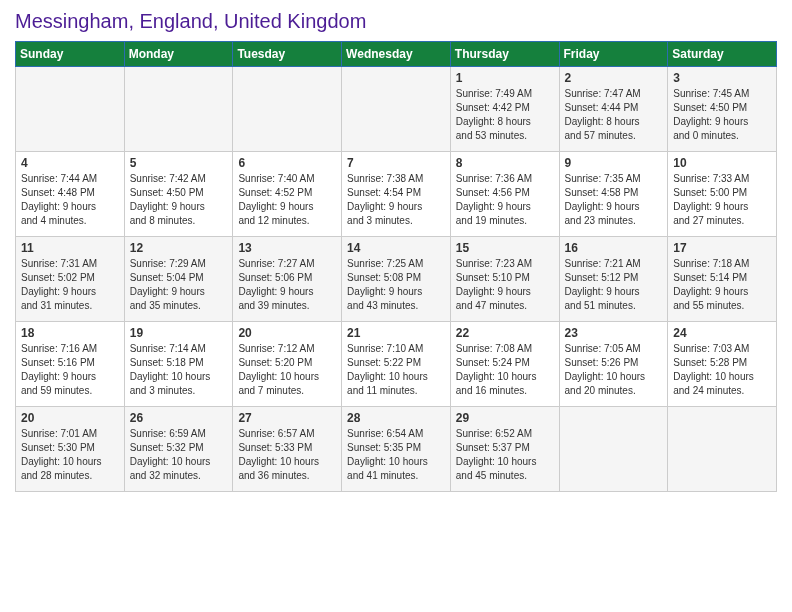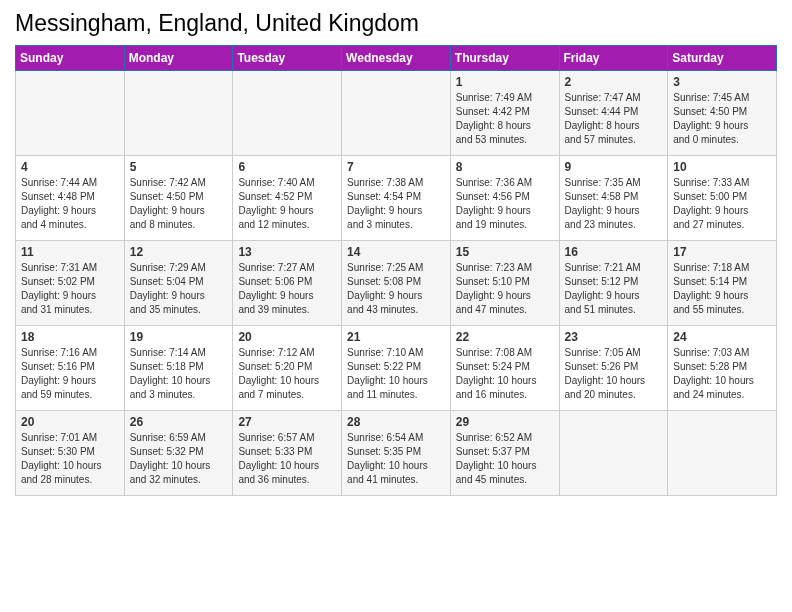--- a/index.html
+++ b/index.html
@@ -31,31 +31,31 @@
     .title-block {
       text-align: right;
     }
     .title-block h1 {
       font-size: 36px;
       font-weight: bold;
       color: #333;
       line-height: 1.1;
     }
     .title-block h2 {
-      font-size: 23px;
+      font-size: 20px;
       font-weight: normal;
-      color: #000000;
+      color: #4c1d95;
     }
     table {
       width: 100%;
       border-collapse: collapse;
       table-layout: fixed;
     }
     thead th {
-      background-color: #a21caf;
+      background-color: #15803d;
       color: #fff;
       font-size: 12px;
       font-weight: bold;
       padding: 5px 4px;
       text-align: left;
       border: 1px solid #2b6cb0;
     }
     tbody td {
       border: 1px solid #ccc;
       vertical-align: top;

